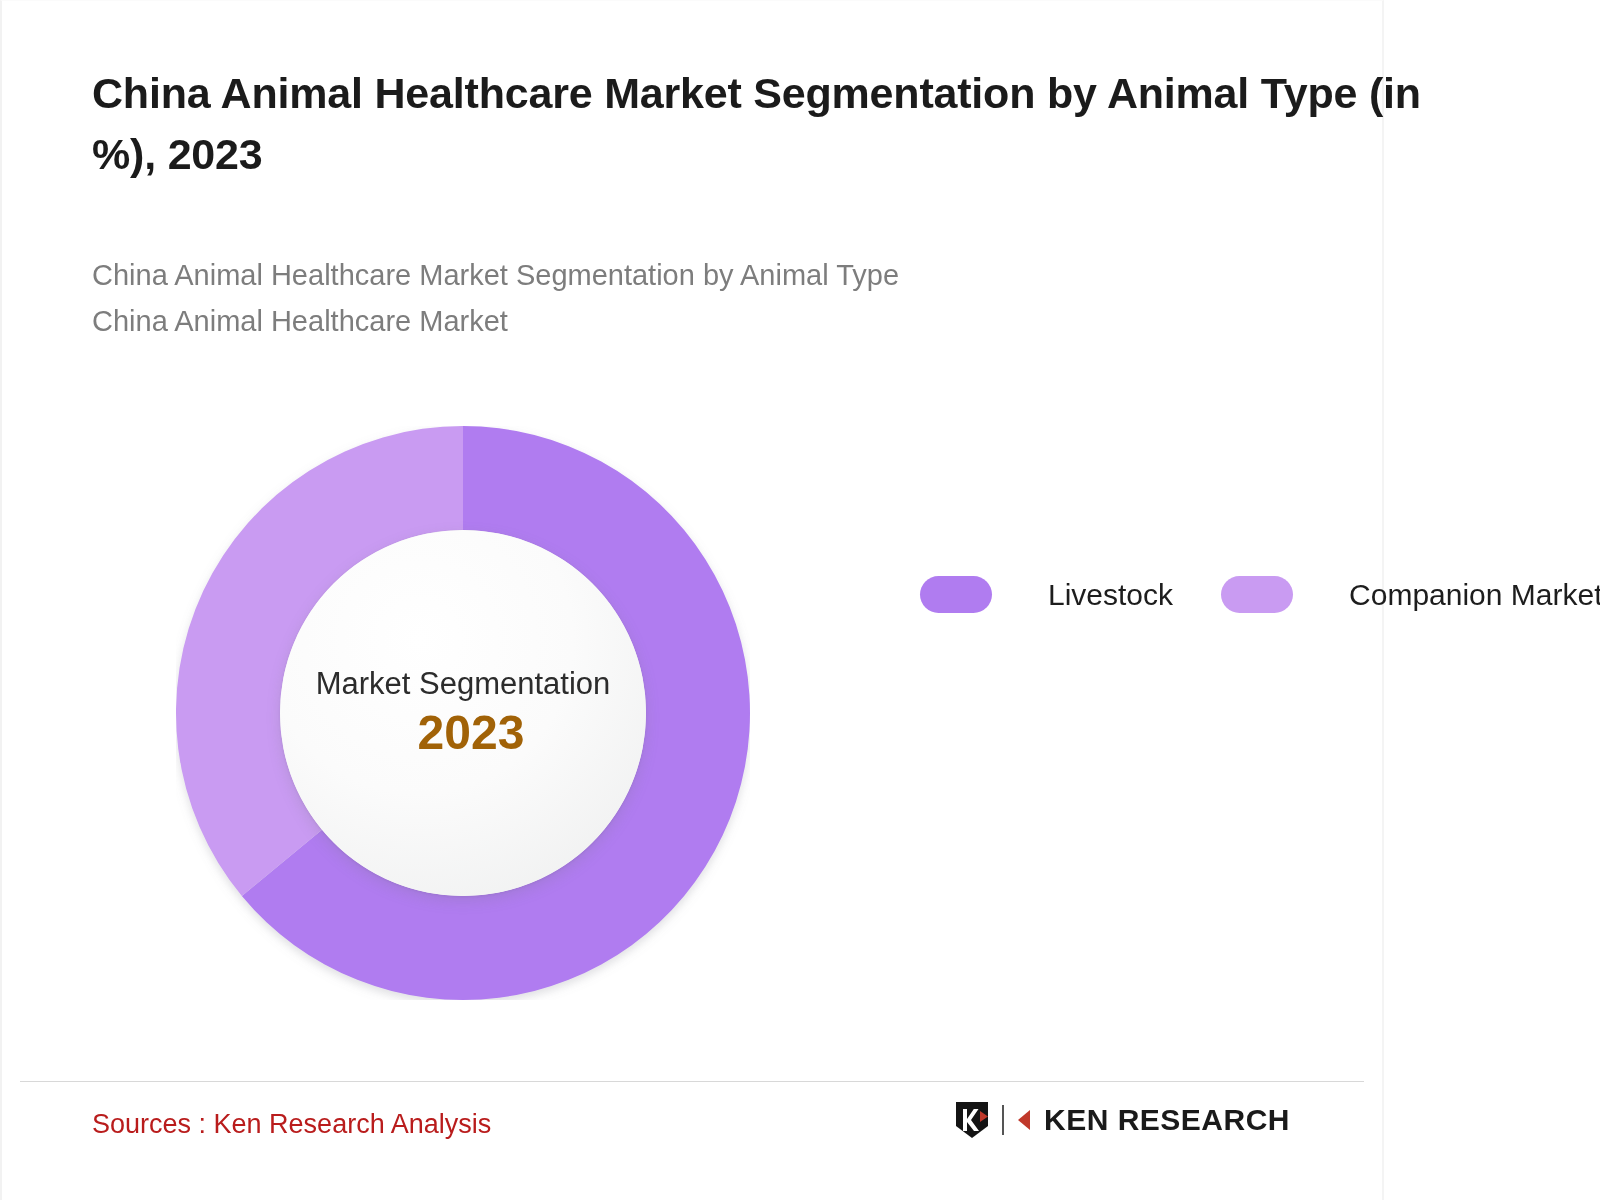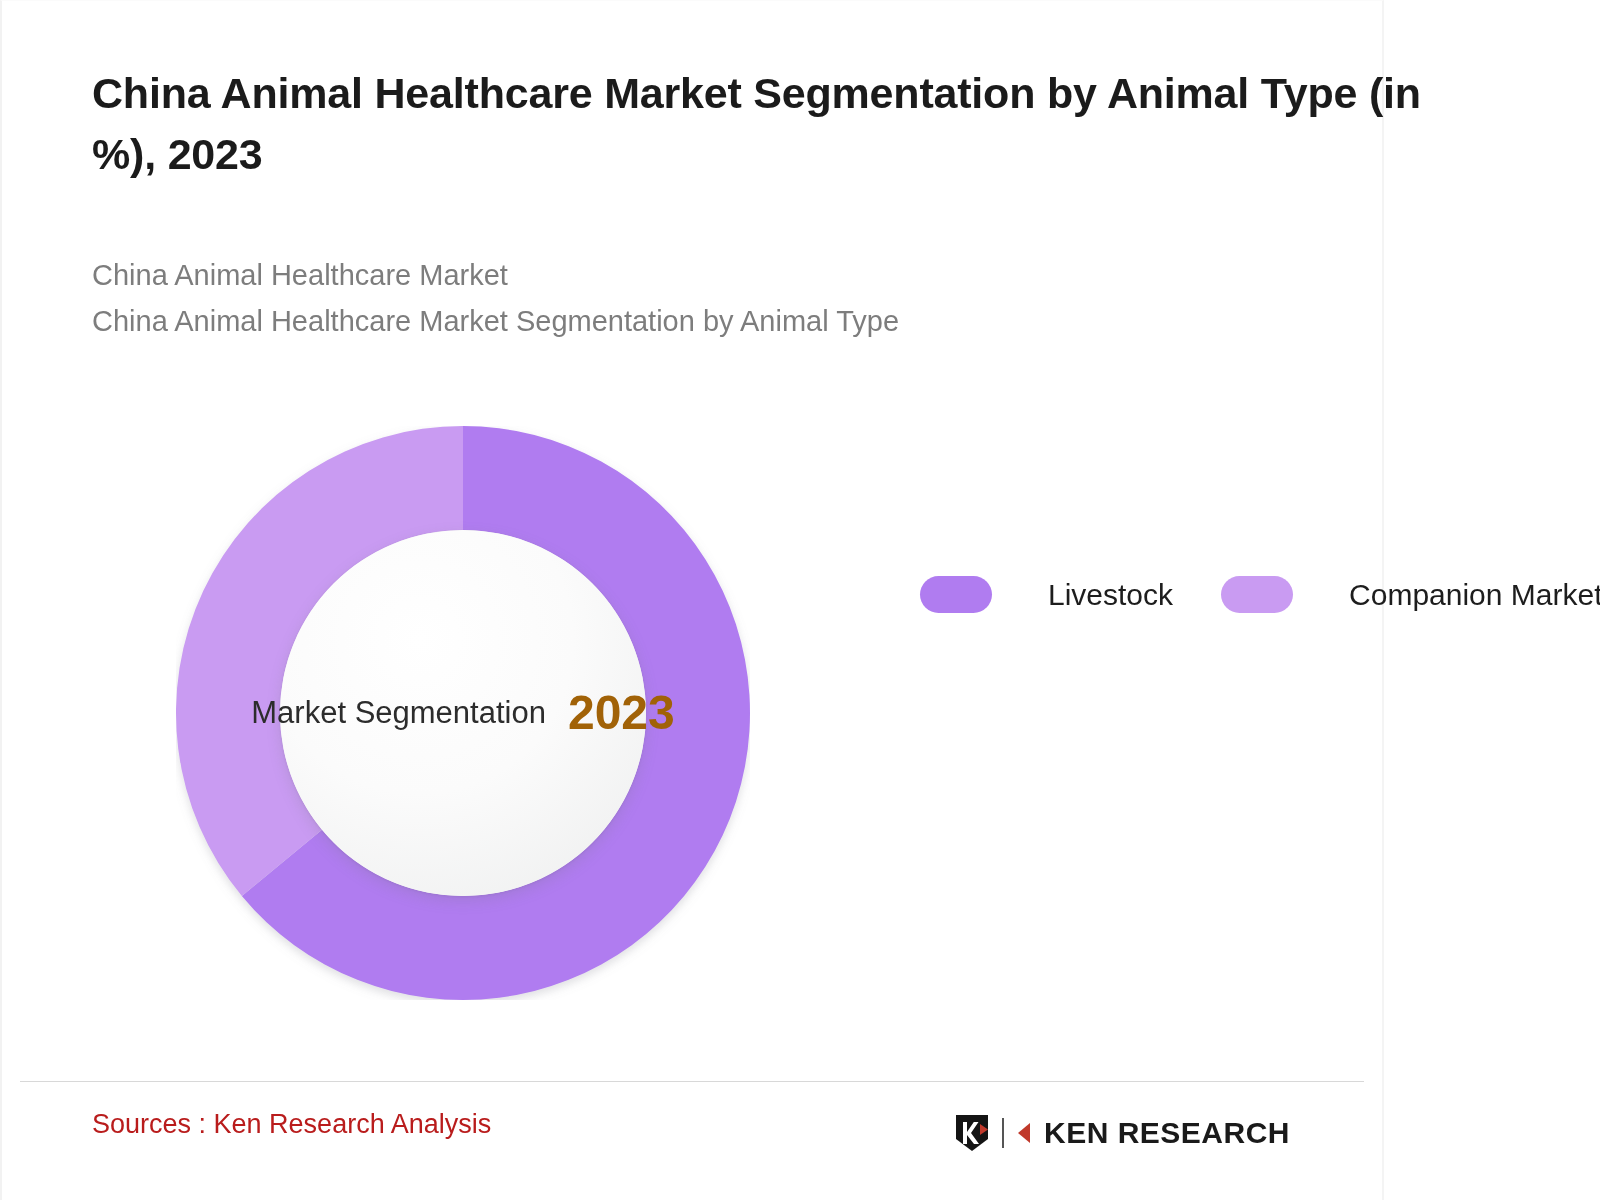--- a/index.html
+++ b/index.html
@@ -55,21 +55,21 @@
     left: 104px; top: 104px;
     width: 366px; height: 366px;
     border-radius: 50%;
     background: radial-gradient(circle at 38% 30%, #ffffff 0%, #fbfbfb 45%, #eceded 100%);
     box-shadow: 0 5px 14px rgba(120,120,130,0.22), 0 1px 3px rgba(0,0,0,0.07);
   }
   .center-text {
     position: absolute;
     left: 104px; top: 104px;
     width: 366px; height: 366px;
-    display: flex; flex-direction: row;
+    display: flex; flex-direction: column;
     align-items: center; justify-content: center;
     gap: 6px;
   }
   .center-label { font-size: 31px; color: #2c2c2c; line-height: 1.1; white-space: nowrap; }
   .center-value { font-size: 48px; font-weight: bold; color: #a16207; line-height: 1.1; margin-left: 16px; }
 
   
   .legend {
     position: absolute;
     left: 918px; top: 205px;
@@ -99,21 +99,21 @@
     position: absolute;
     left: 0; right: 0; top: 1081px; height: 118px;
   }
   .source-text {
     position: absolute;
     left: 90px; top: 27px;
     font-size: 27px; color: #b91c1c;
   }
   .logo {
     position: absolute;
-    right: 92px; top: 31px;
+    right: 92px; top: 18px;
     display: flex; align-items: center; gap: 12px;
   }
   .logo-mark { width: 36px; height: 40px; display: block; }
   .logo-bar { width: 2px; height: 30px; background: #555; }
   .logo-text {
     font-size: 30px;
     font-weight: bold;
     color: #1a1a1a;
     letter-spacing: 0.5px;
     font-family: "Liberation Sans", sans-serif;
@@ -123,22 +123,22 @@
 </head>
 <body>
 
 <div class="card">
 
   <div class="header">
     <div class="chart-title">China Animal Healthcare Market Segmentation by Animal Type (in %), 2023</div>
   </div>
 
   <div class="subtitle-block">
+    <div class="subtitle-line">China Animal Healthcare Market Segmentation by Animal Type</div>
     <div class="subtitle-line">China Animal Healthcare Market</div>
-    <div class="subtitle-line">China Animal Healthcare Market Segmentation by Animal Type</div>
   </div>
 
   <div class="chart-area">
 
     <div class="donut-wrap">
       <svg class="donut-svg" viewBox="0 0 574 574">
         <defs>
           <filter id="ringShadow" x="-20%" y="-20%" width="140%" height="140%">
             <feDropShadow dx="0" dy="4" stdDeviation="5" flood-color="#8a8a95" flood-opacity="0.28"></feDropShadow>
           </filter>

